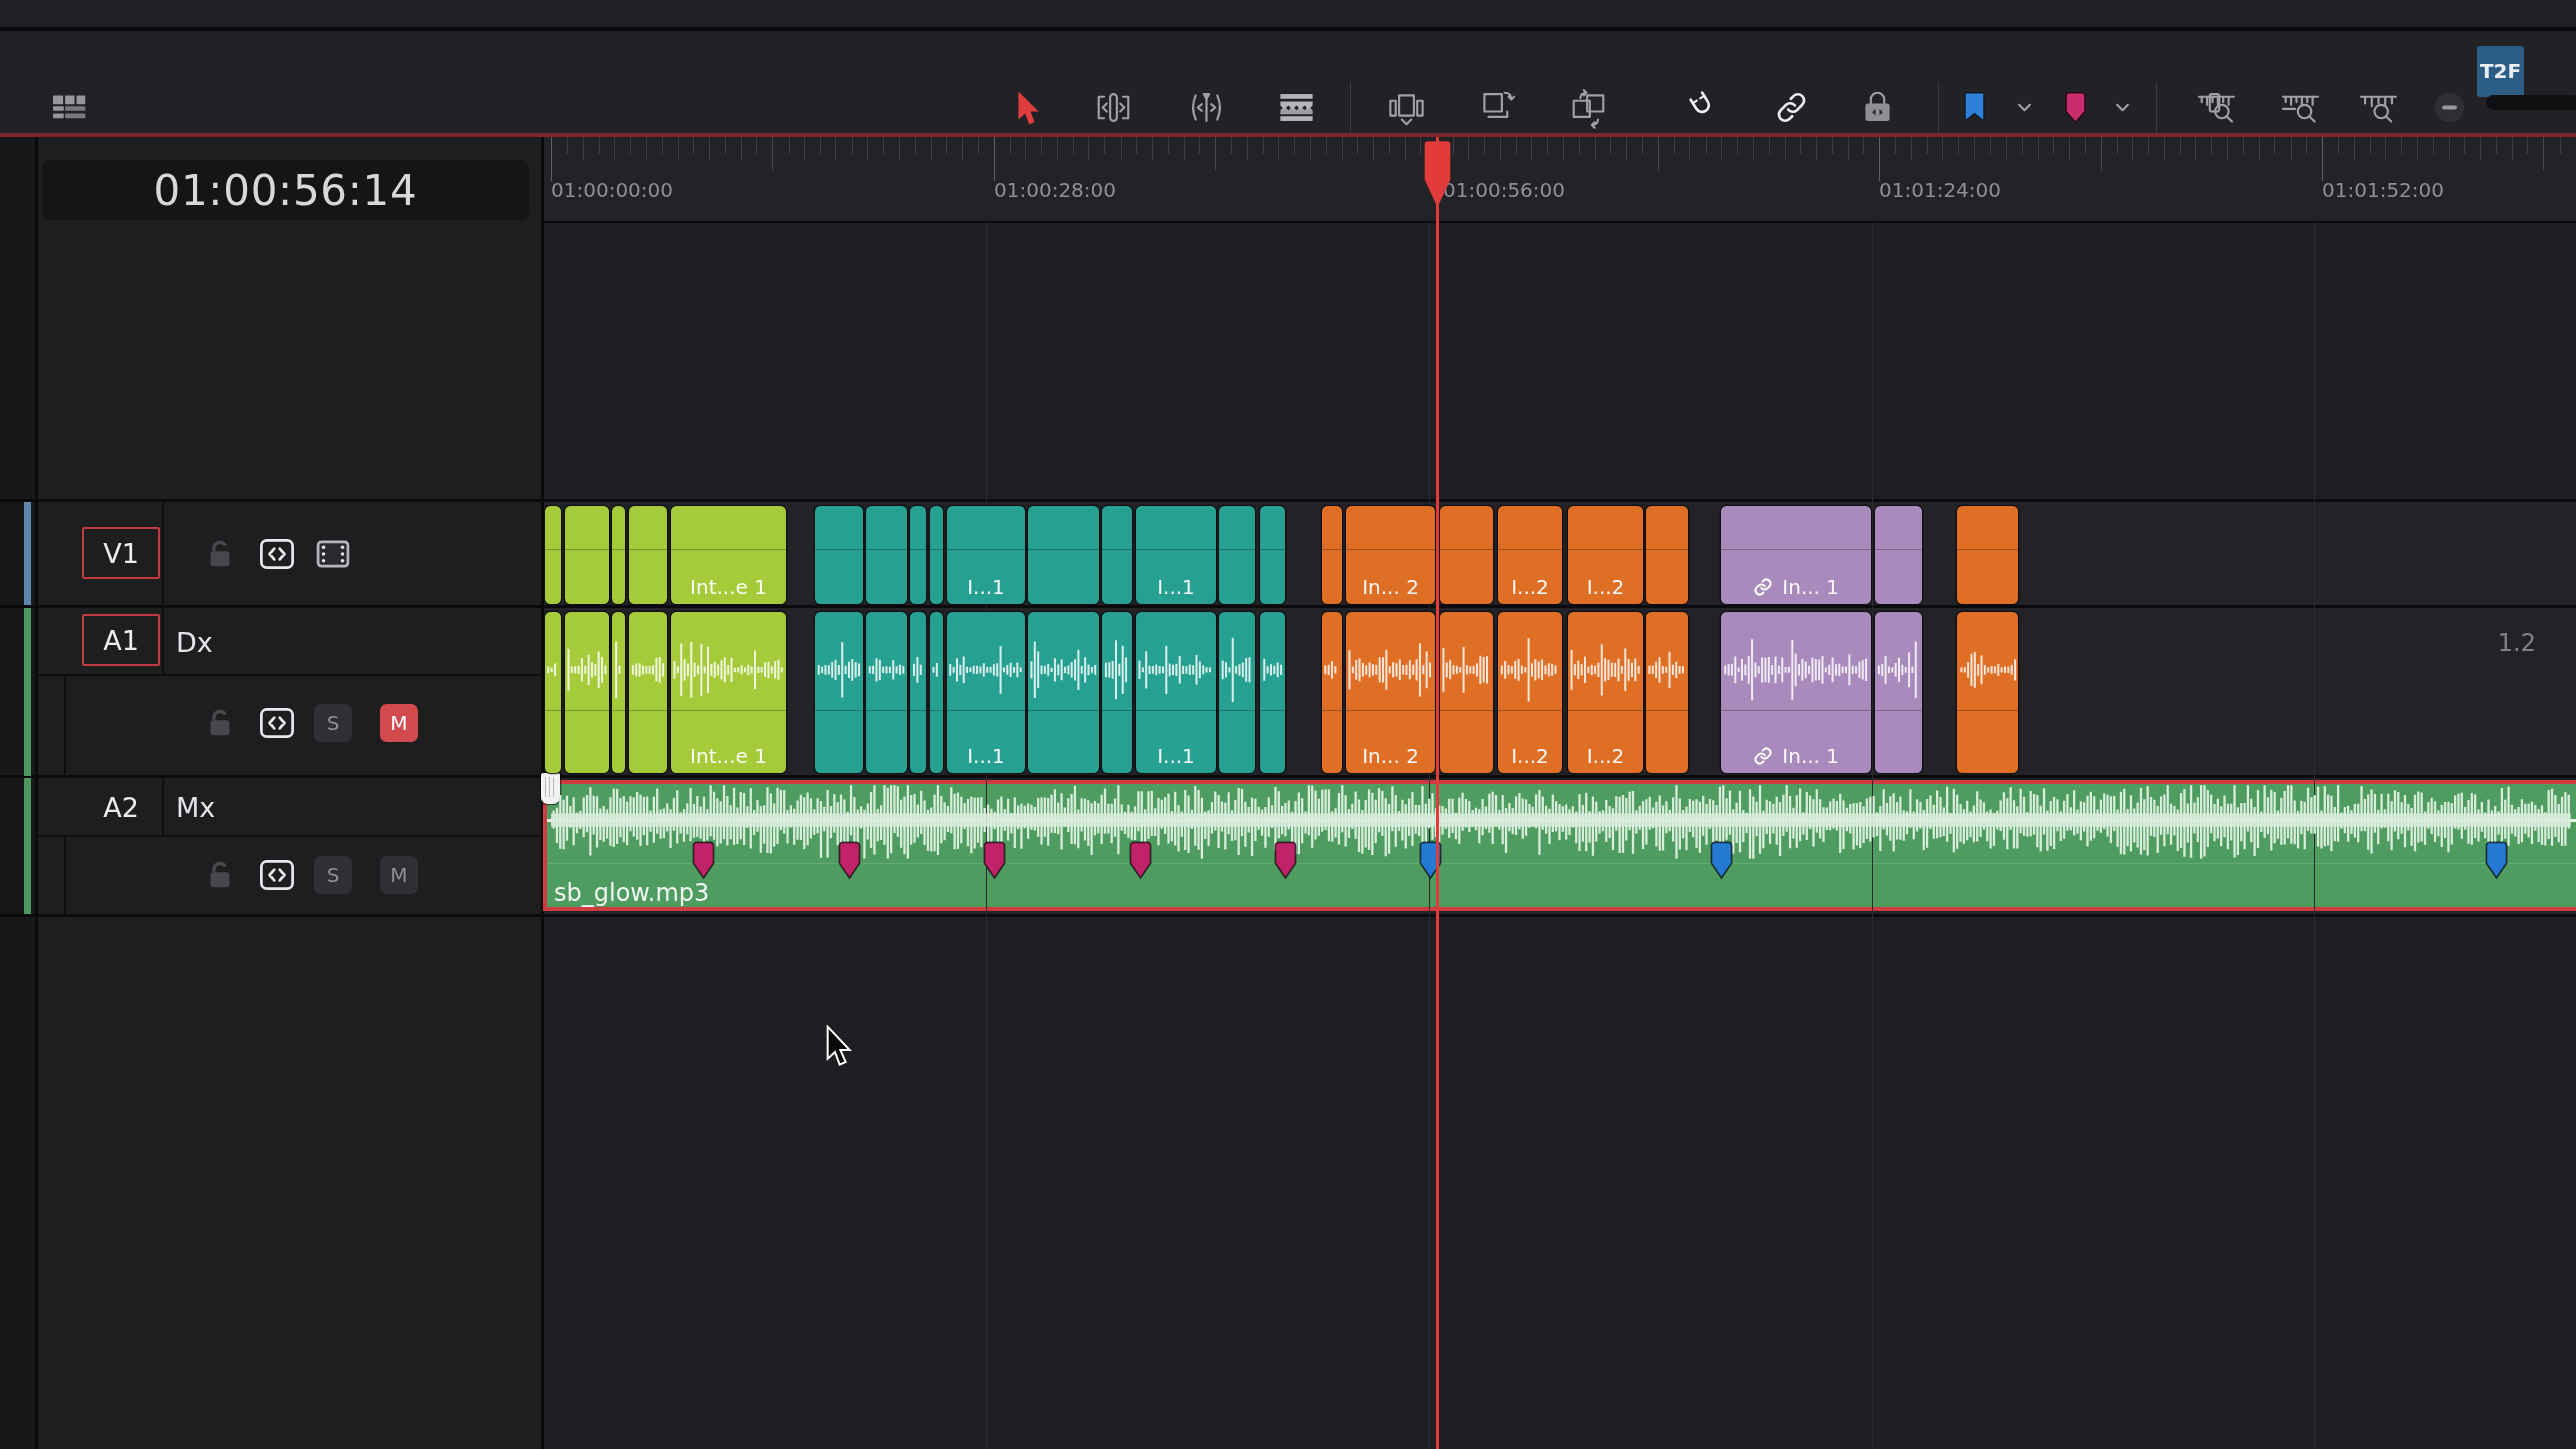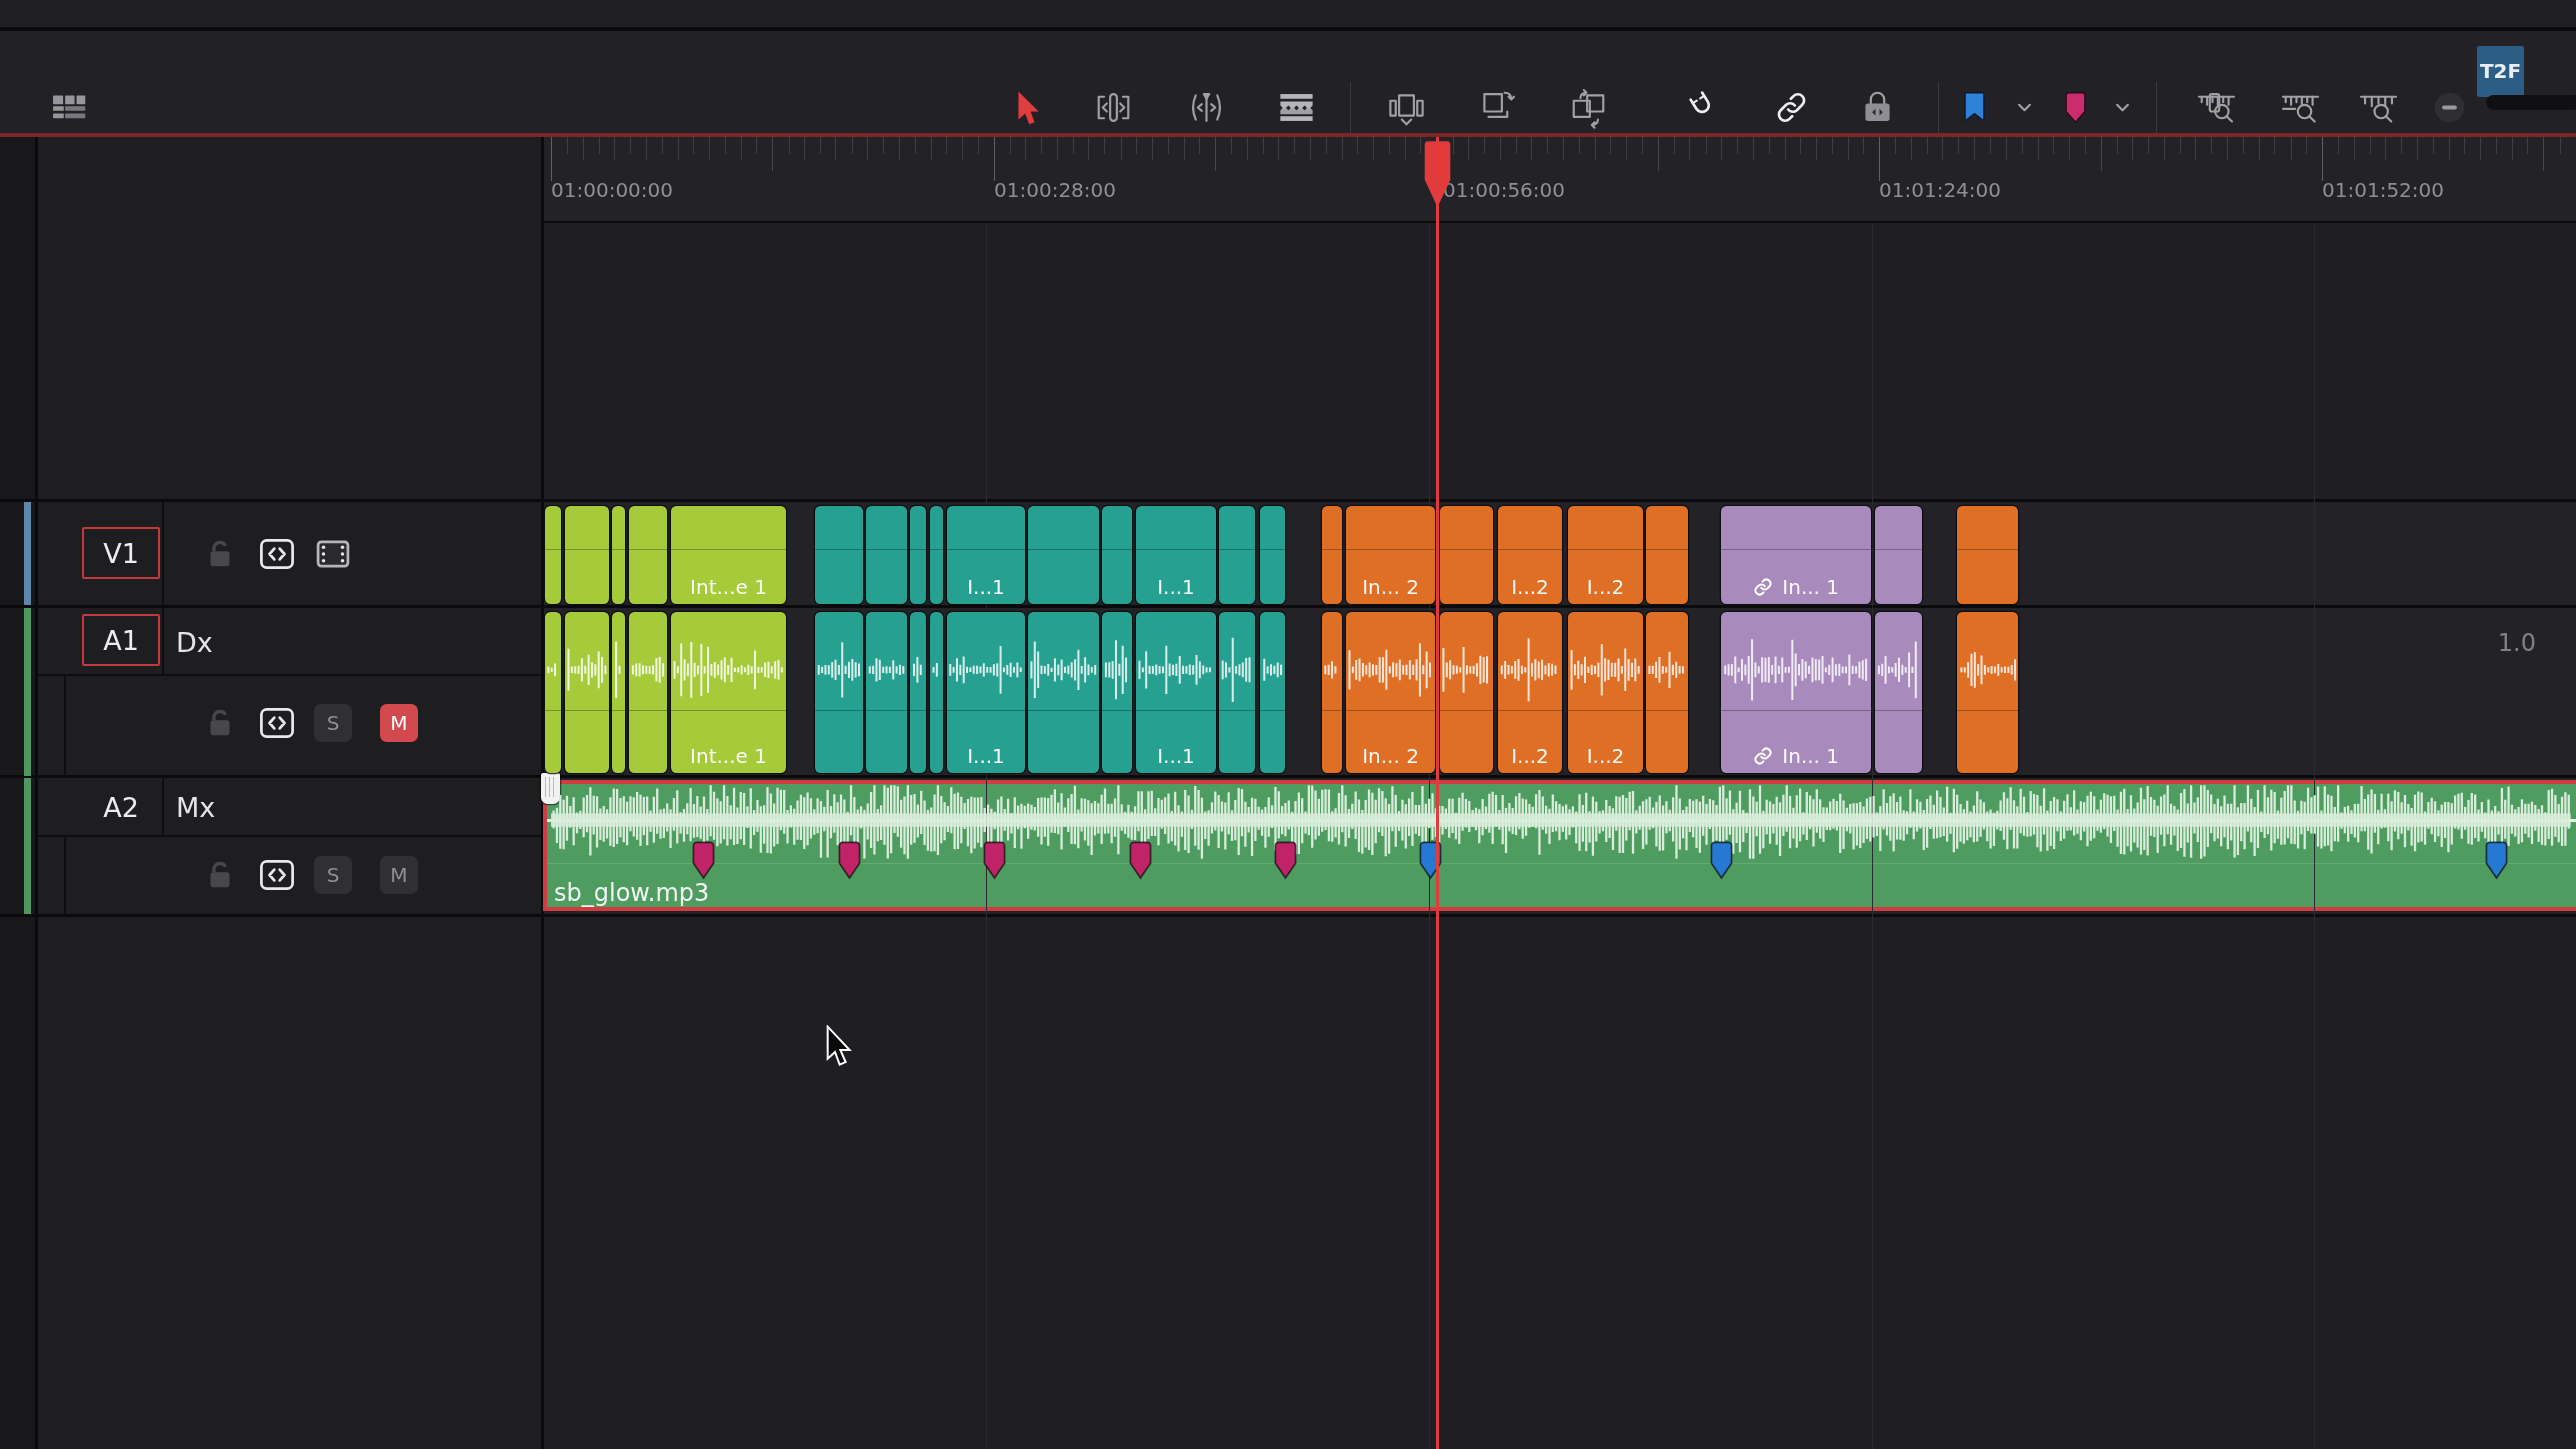--- a/index.html
+++ b/index.html
@@ -367,20 +367,23 @@
       <div class="ruler-label" style="left: 451px;">01:00:28:00</div>
       <div class="ruler-label" style="left: 900px;">01:00:56:00</div>
       <div class="ruler-label" style="left: 1336px;">01:01:24:00</div>
       <div class="ruler-label" style="left: 1779px;">01:01:52:00</div>
     </div>
   <div class="abs" id="ruler-bottom"></div>
 
   <div class="abs" id="header-col"></div>
   <div class="abs" id="gutter"></div>
   <div class="abs" id="gutter-line"></div>
+  <div class="abs" id="timecode-box">
+      <span>01:00:56:14</span>
+    </div>
 
   <div class="abs lane" style="top:502px;height:103px"></div>
   <div class="abs lane" style="top:608px;height:168px"></div>
   <div class="abs lane" style="top:778px;height:136px"></div>
 
   <div class="abs row-sep" style="top:499px"></div>
   <div class="abs row-sep" style="top:605px"></div>
   <div class="abs row-sep" style="top:775px"></div>
   <div class="abs row-sep" style="top:914px"></div>
 
@@ -419,21 +422,21 @@
 
   <div>
     <div class="abs trk-strip" style="top:608px;height:168px;background:#4f9960"></div>
     <div class="abs vline" style="left:162px;top:608px;height:67px"></div>
     <div class="abs hdr-sub-line" style="top:674px"></div>
     <div class="abs vline" style="left:64px;top:676px;height:100px"></div>
     <div class="dest-box abs" style="top:614px">
         <span>A1</span>
       </div>
     <div class="trk-name abs" style="top:627px">Dx</div>
-    <div class="trk-ch abs" style="top:629px">1.0</div>
+    <div class="trk-ch abs" style="top:629px">1.2</div>
     <div class="hicon" style="left:201px;top:704px">
       <svg viewBox="0 0 56 56">
           <path d="M19 24 v-5 a9 9 0 0 1 17-3" stroke="#47474c" stroke-width="5" fill="none"></path>
           <rect x="14" y="24" width="28" height="22" rx="4" fill="#47474c"></rect>
         </svg>
     </div>
     <div class="hicon" style="left:258px;top:704px">
       <svg viewBox="0 0 56 56">
           <rect x="5" y="8" width="46" height="40" rx="8" stroke="#e9e9ed" stroke-width="4" fill="none"></rect>
           <path d="M24 20 l-7 8 7 8 M32 20 l7 8 -7 8" stroke="#e9e9ed" stroke-width="4" fill="none" stroke-linecap="round" stroke-linejoin="round"></path>

